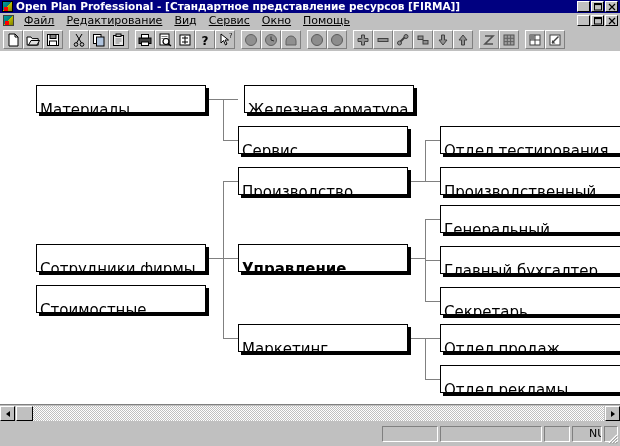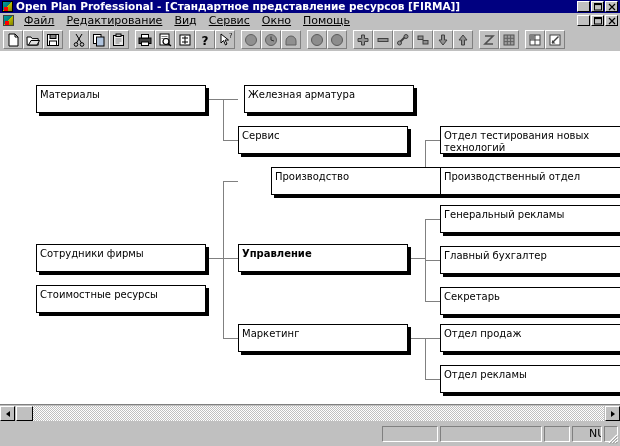--- a/index.html
+++ b/index.html
@@ -78,22 +78,22 @@
 
   
   .client{
     position:absolute;left:0;top:52px;width:620px;height:352px;
     background:#ffffff;overflow:hidden;
   }
   .node{
     position:absolute;background:#ffffff;
     border:1px solid #000;box-sizing:border-box;
     box-shadow:3px 3px 0 #000;
-    padding:3px 3px 0 3px;
-    font-size:10px;line-height:11.5px;color:#000;
+    padding:19px 3px 0 3px;
+    font-size:15px;line-height:11.5px;color:#000;
     overflow:hidden;
   }
   .edge-h{position:absolute;height:1px;background:#808080;}
   .edge-v{position:absolute;width:1px;background:#808080;}
 
   
   .hscroll{
     position:absolute;left:0;top:404px;width:620px;height:17px;
     background:#c0c0c0;border-top:1px solid #808080;box-sizing:border-box;
   }
@@ -407,21 +407,21 @@
     <div class="edge-h" style="left:616px; top:129px; width:6px;"></div>
     <div class="edge-h" style="left:616px; top:167px; width:6px;"></div>
     <div class="edge-h" style="left:616px; top:208px; width:6px;"></div>
     <div class="edge-h" style="left:616px; top:249px; width:6px;"></div>
     <div class="edge-h" style="left:616px; top:286px; width:6px;"></div>
     <div class="edge-h" style="left:616px; top:327px; width:6px;"></div>
 
     <div class="node" style="left:36px;  top:33px;  width:170px; height:28px;"><span>Материалы</span></div>
     <div class="node" style="left:244px; top:33px;  width:170px; height:28px;"><span>Железная арматура</span></div>
     <div class="node" style="left:238px; top:74px;  width:170px; height:28px;"><span>Сервис</span></div>
-    <div class="node" style="left:238px; top:115px; width:170px; height:28px;margin-left:33px;"><span>Производство</span></div>
+    <div class="node" style="left:238px; top:115px; width:170px; height:28px;"><span>Производство</span></div>
     <div class="node" style="left:440px; top:74px;  width:185px; height:28px;"><span>Отдел тестирования новых технологий</span></div>
     <div class="node" style="left:440px; top:115px; width:185px; height:28px;"><span>Производственный отдел</span></div>
     <div class="node" style="left:36px;  top:192px; width:170px; height:28px;"><span>Сотрудники фирмы</span></div>
     <div class="node" style="left:36px;  top:233px; width:170px; height:28px;"><span>Стоимостные ресурсы</span></div>
     <div class="node" style="left:238px; top:192px; width:170px; height:28px;font-weight:bold;"><span>Управление</span></div>
     <div class="node" style="left:440px; top:153px; width:185px; height:28px;"><span>Генеральный рекламы</span></div>
     <div class="node" style="left:440px; top:194px; width:185px; height:28px;"><span>Главный бухгалтер</span></div>
     <div class="node" style="left:440px; top:235px; width:185px; height:28px;"><span>Секретарь</span></div>
     <div class="node" style="left:238px; top:272px; width:170px; height:28px;"><span>Маркетинг</span></div>
     <div class="node" style="left:440px; top:272px; width:185px; height:28px;"><span>Отдел продаж</span></div>

